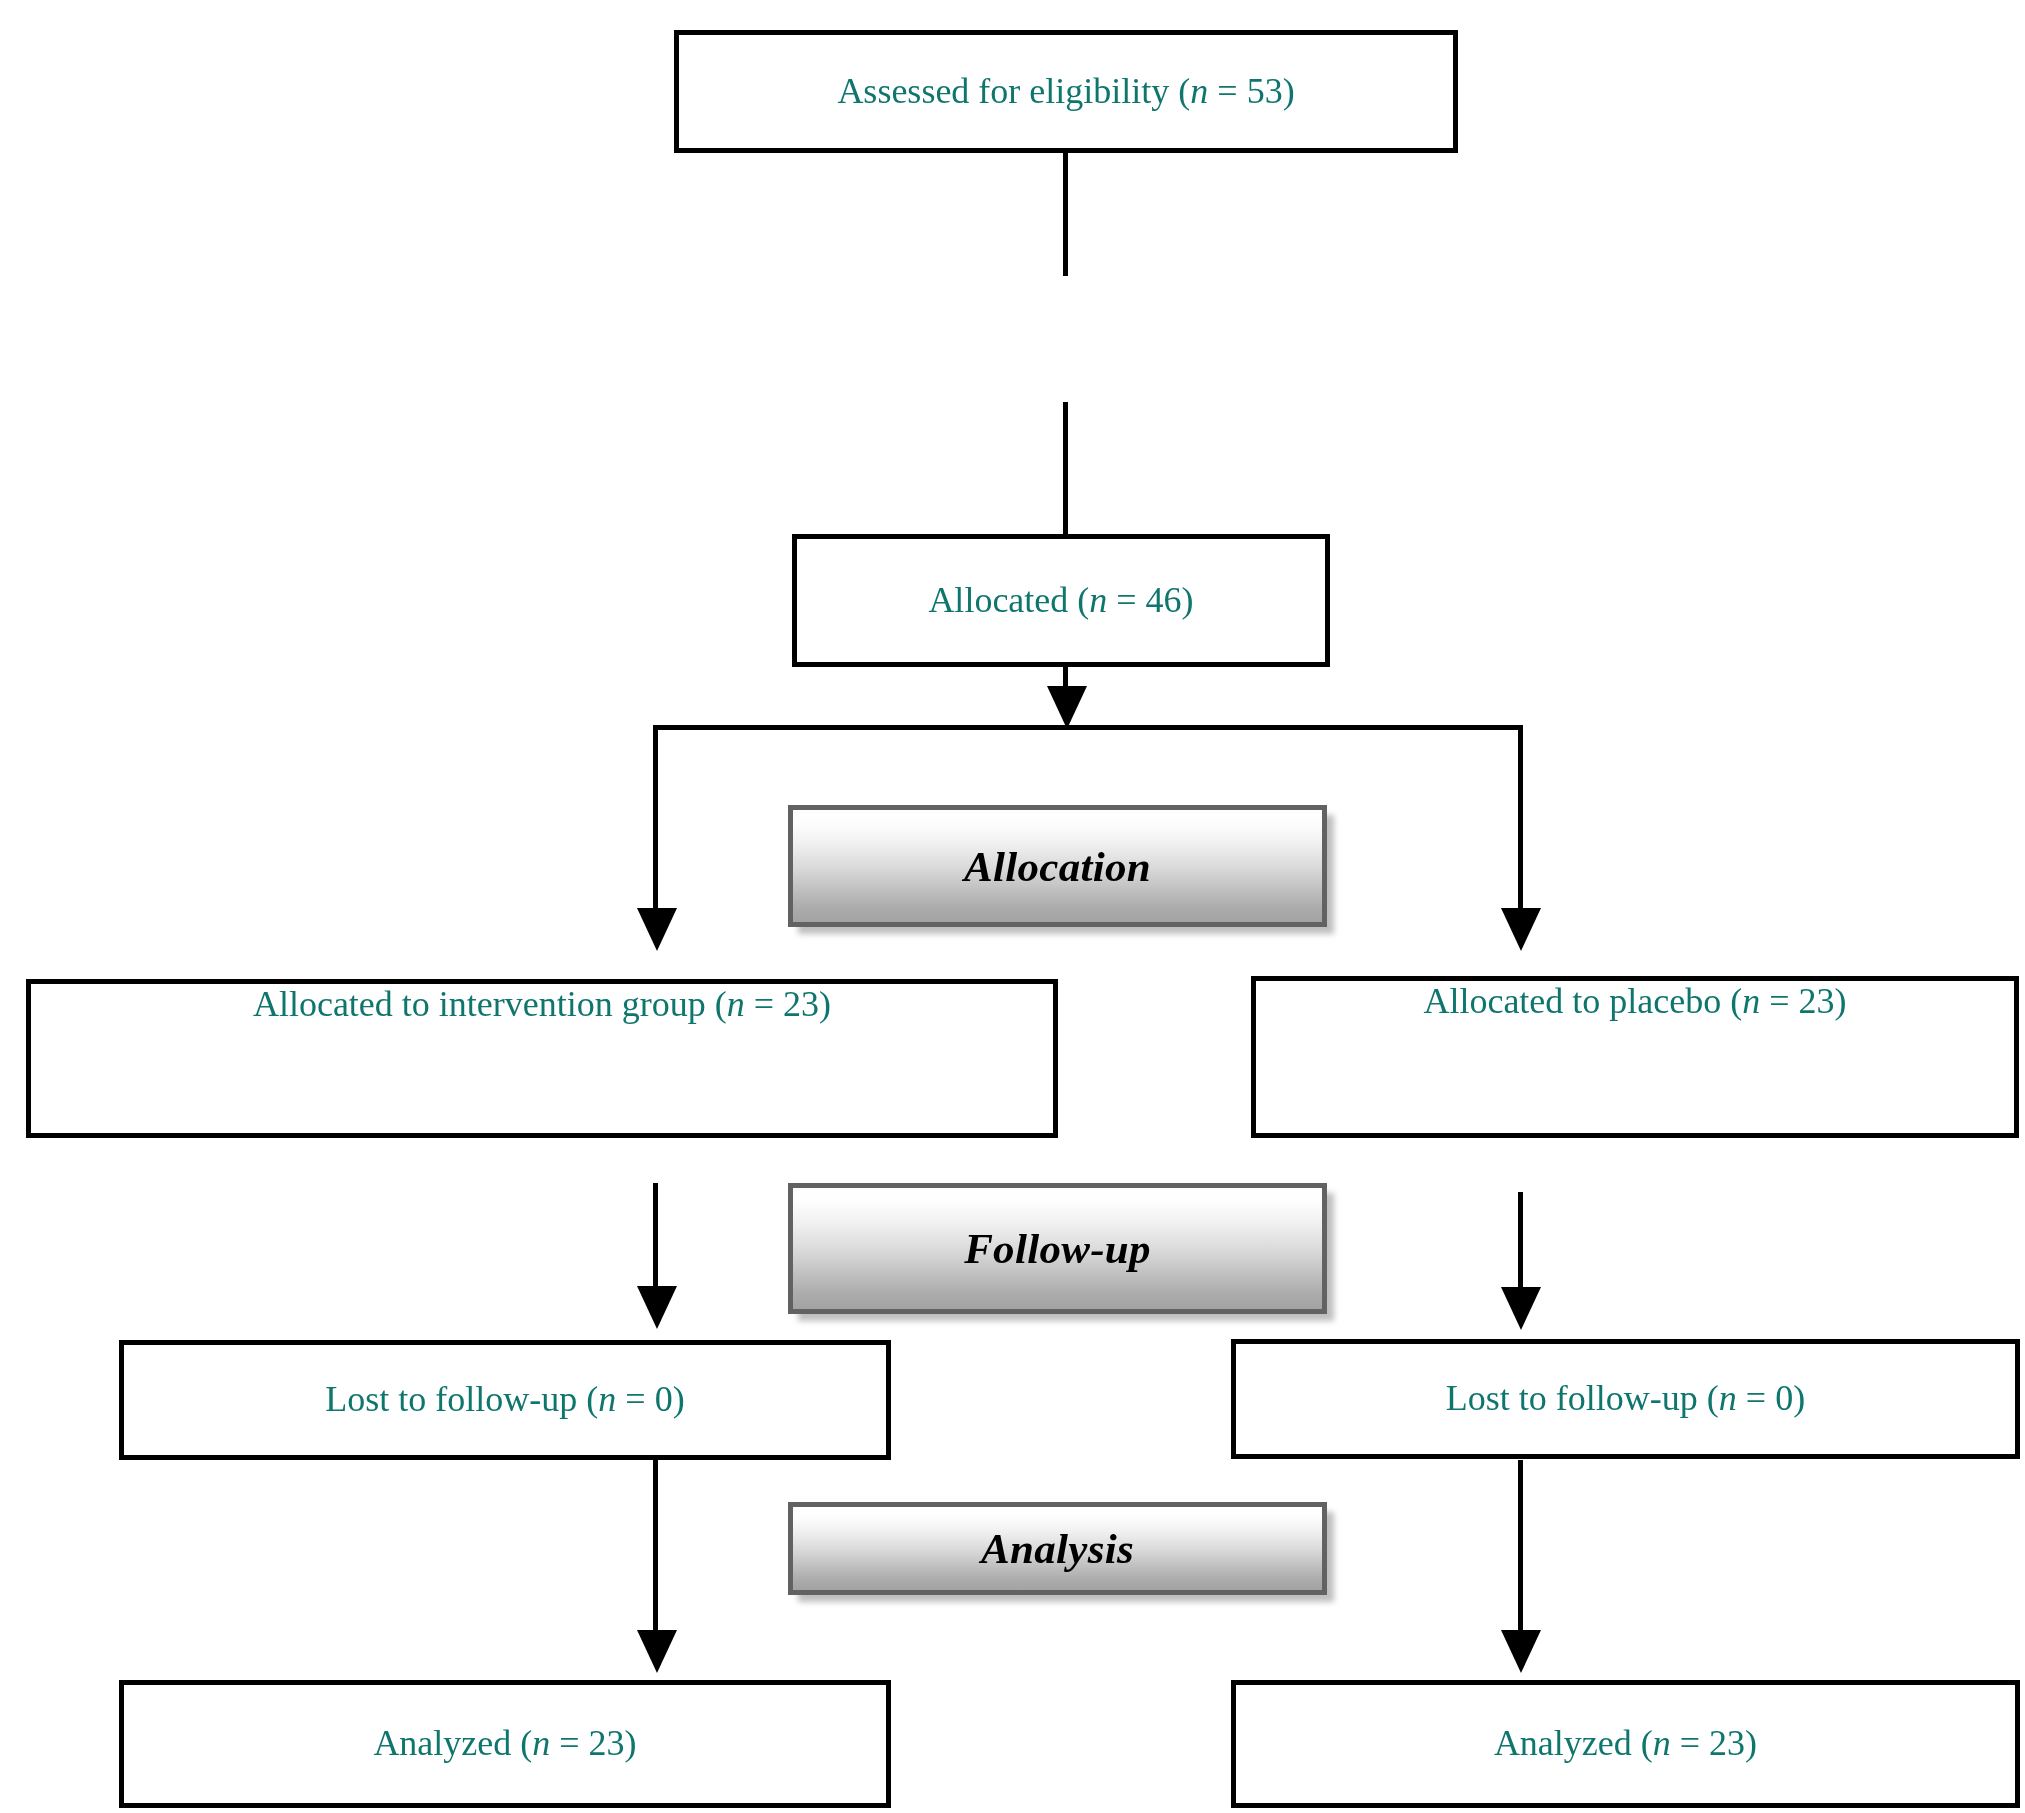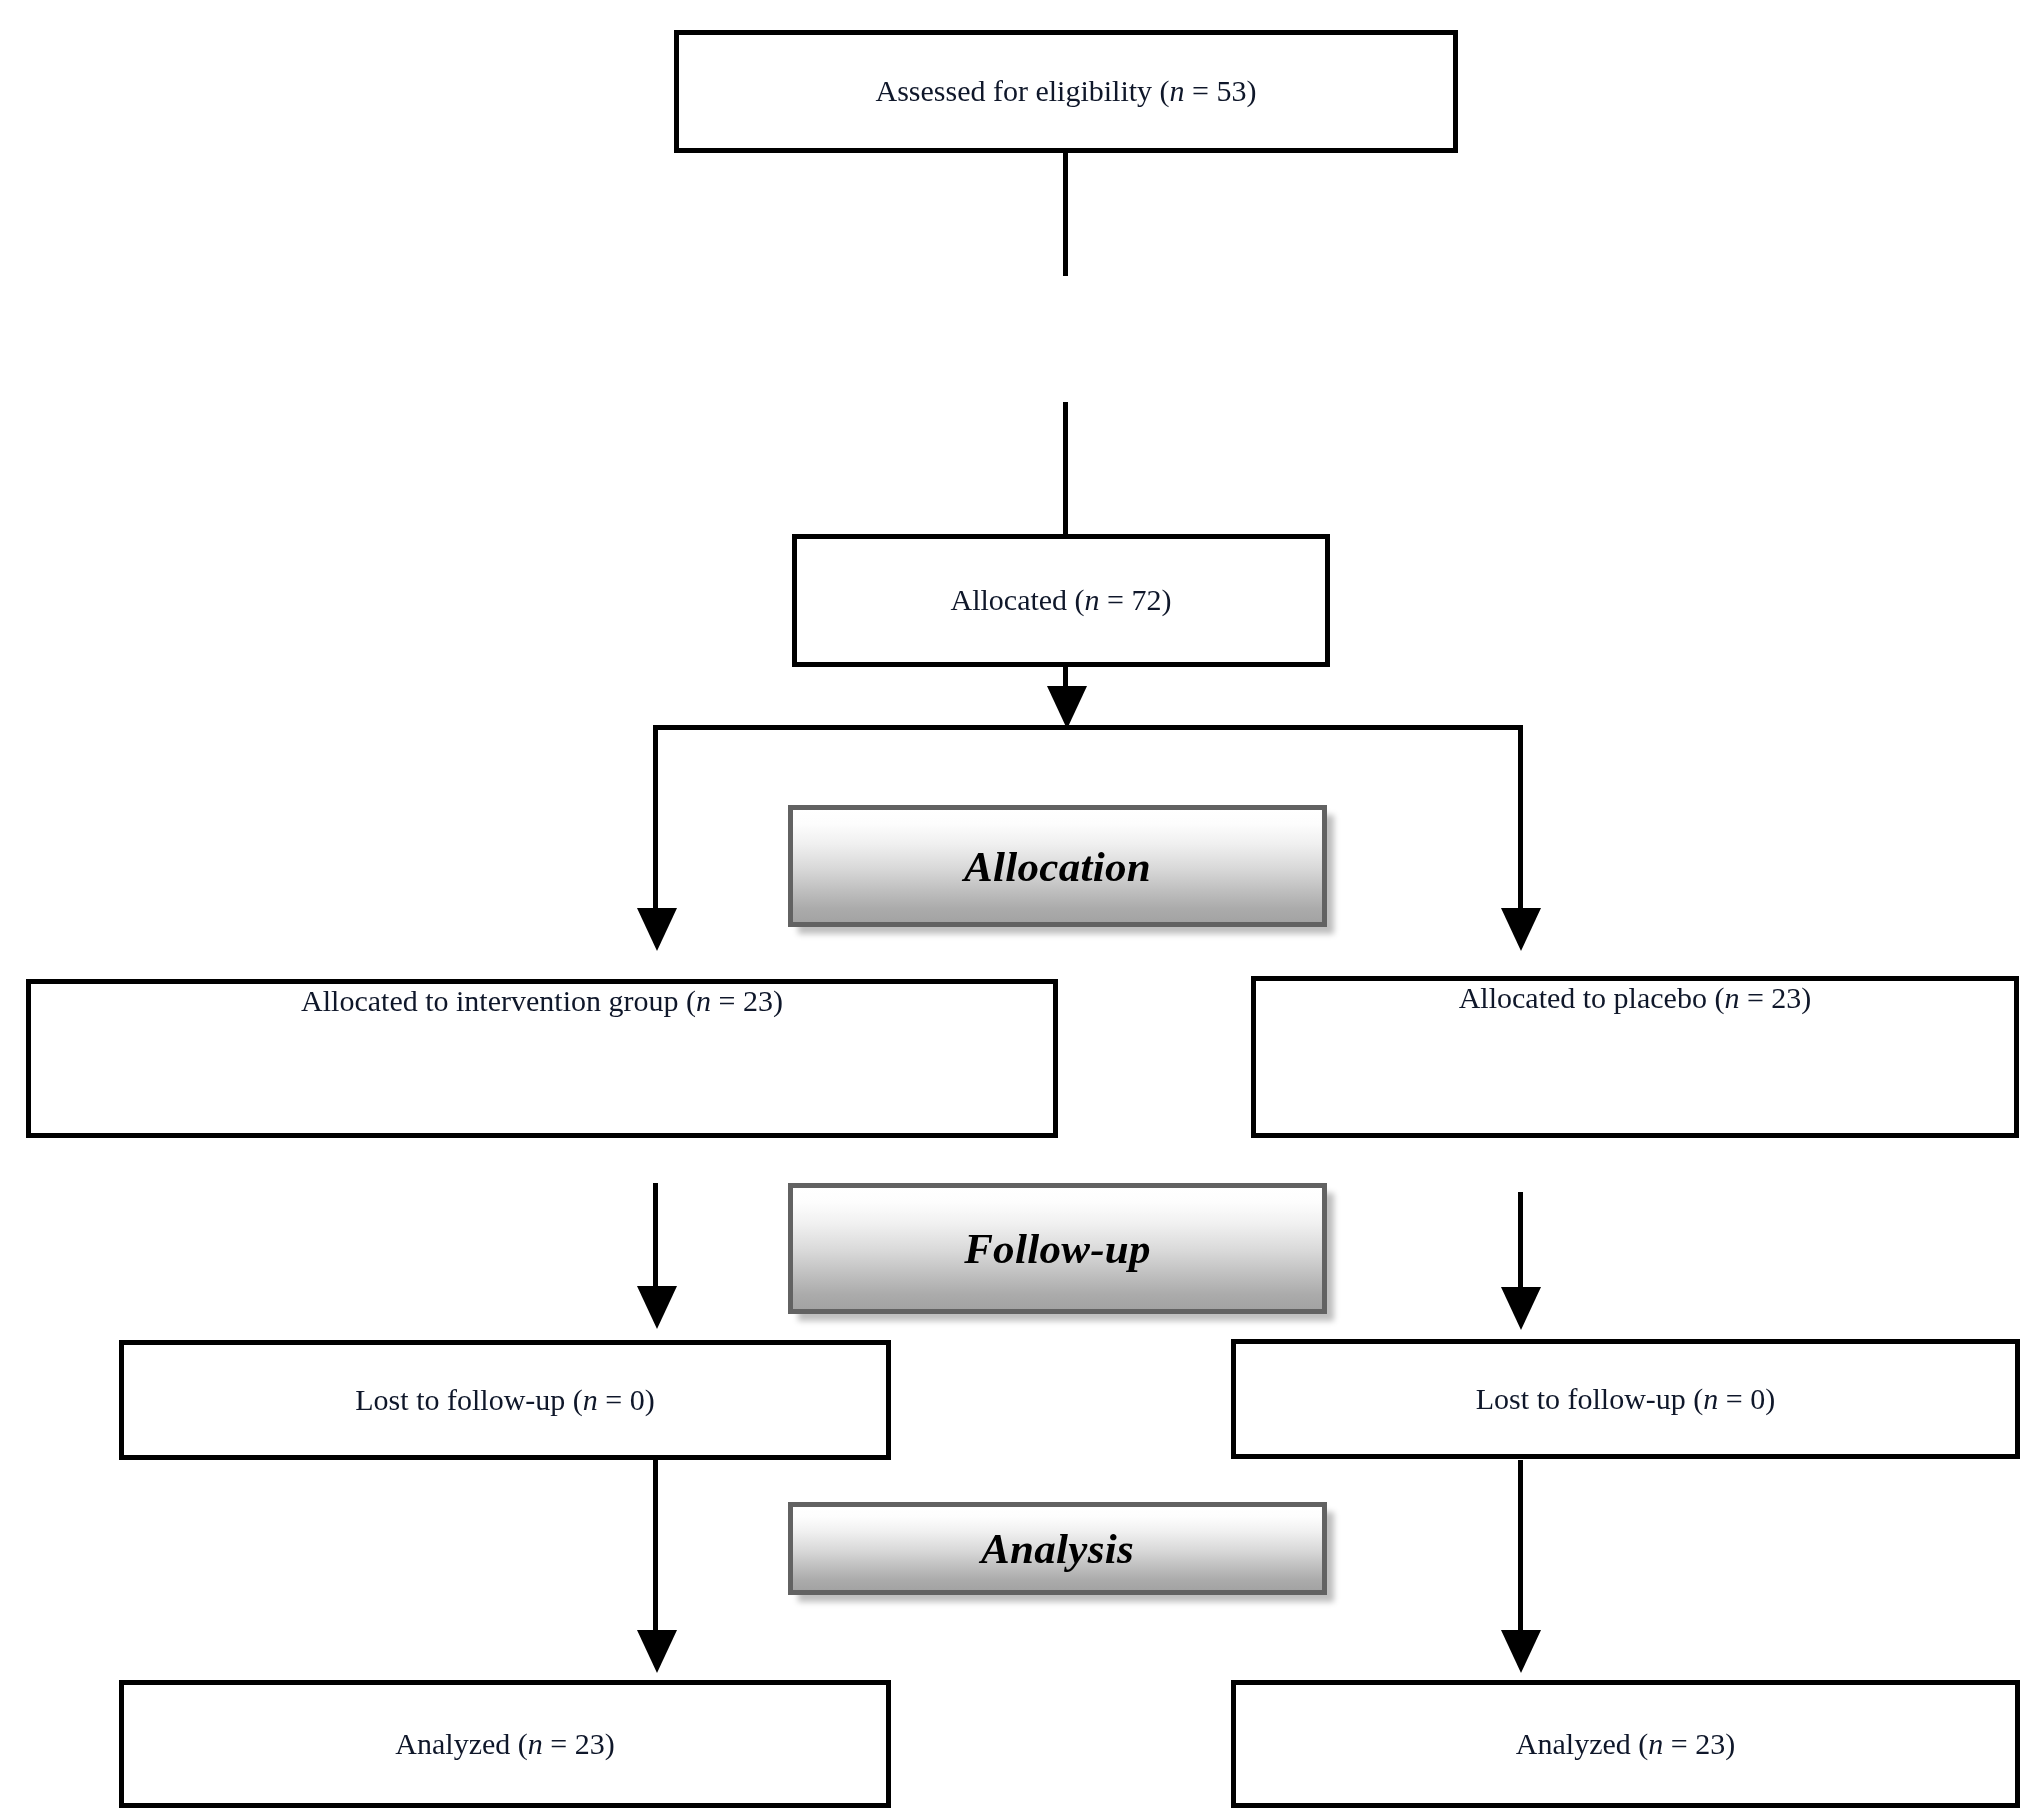--- a/index.html
+++ b/index.html
@@ -20,23 +20,23 @@
   
   .node {
     position: absolute;
     box-sizing: border-box;
     background: #ffffff;
     border: 5.4px solid #000000;
     display: flex;
     justify-content: center;
   }
   .node .node-text {
-    font-size: 30px;
+    font-size: 36px;
     line-height: 1.15;
-    color: #0f172a;
+    color: #0f766e;
     white-space: nowrap;
     text-align: right;
   }
   
   .va-center { align-items: center; }
   .va-topish { align-items: flex-start; }
 
   
   .banner {
     position: absolute;
@@ -93,21 +93,21 @@
   <div class="node va-center" style="left:674px; top:30px; width:784px; height:123px;">
     <div class="node-text"><span>Assessed for eligibility (</span><span class="italic-n">n</span><span> = 53)</span></div>
   </div>
 
   <div class="vline" style="left:1063px; top:153px; height:123px;"></div>
 
 
   <div class="vline" style="left:1063px; top:402px; height:132px;"></div>
 
   <div class="node va-center" style="left:792px; top:534px; width:538px; height:133px;">
-    <div class="node-text"><span>Allocated (</span><span class="italic-n">n</span><span> = 72)</span></div>
+    <div class="node-text"><span>Allocated (</span><span class="italic-n">n</span><span> = 46)</span></div>
   </div>
 
   <div class="vline" style="left:1063px; top:667px; height:29px;"></div>
   <div class="arrowhead" style="left:1047px; top:686px;"></div>
 
   <div class="hline" style="left:653px; top:725px; width:870px;"></div>
 
   <div class="vline" style="left:653px; top:725px; height:192px;"></div>
   <div class="arrowhead" style="left:637px; top:908px;"></div>
 

